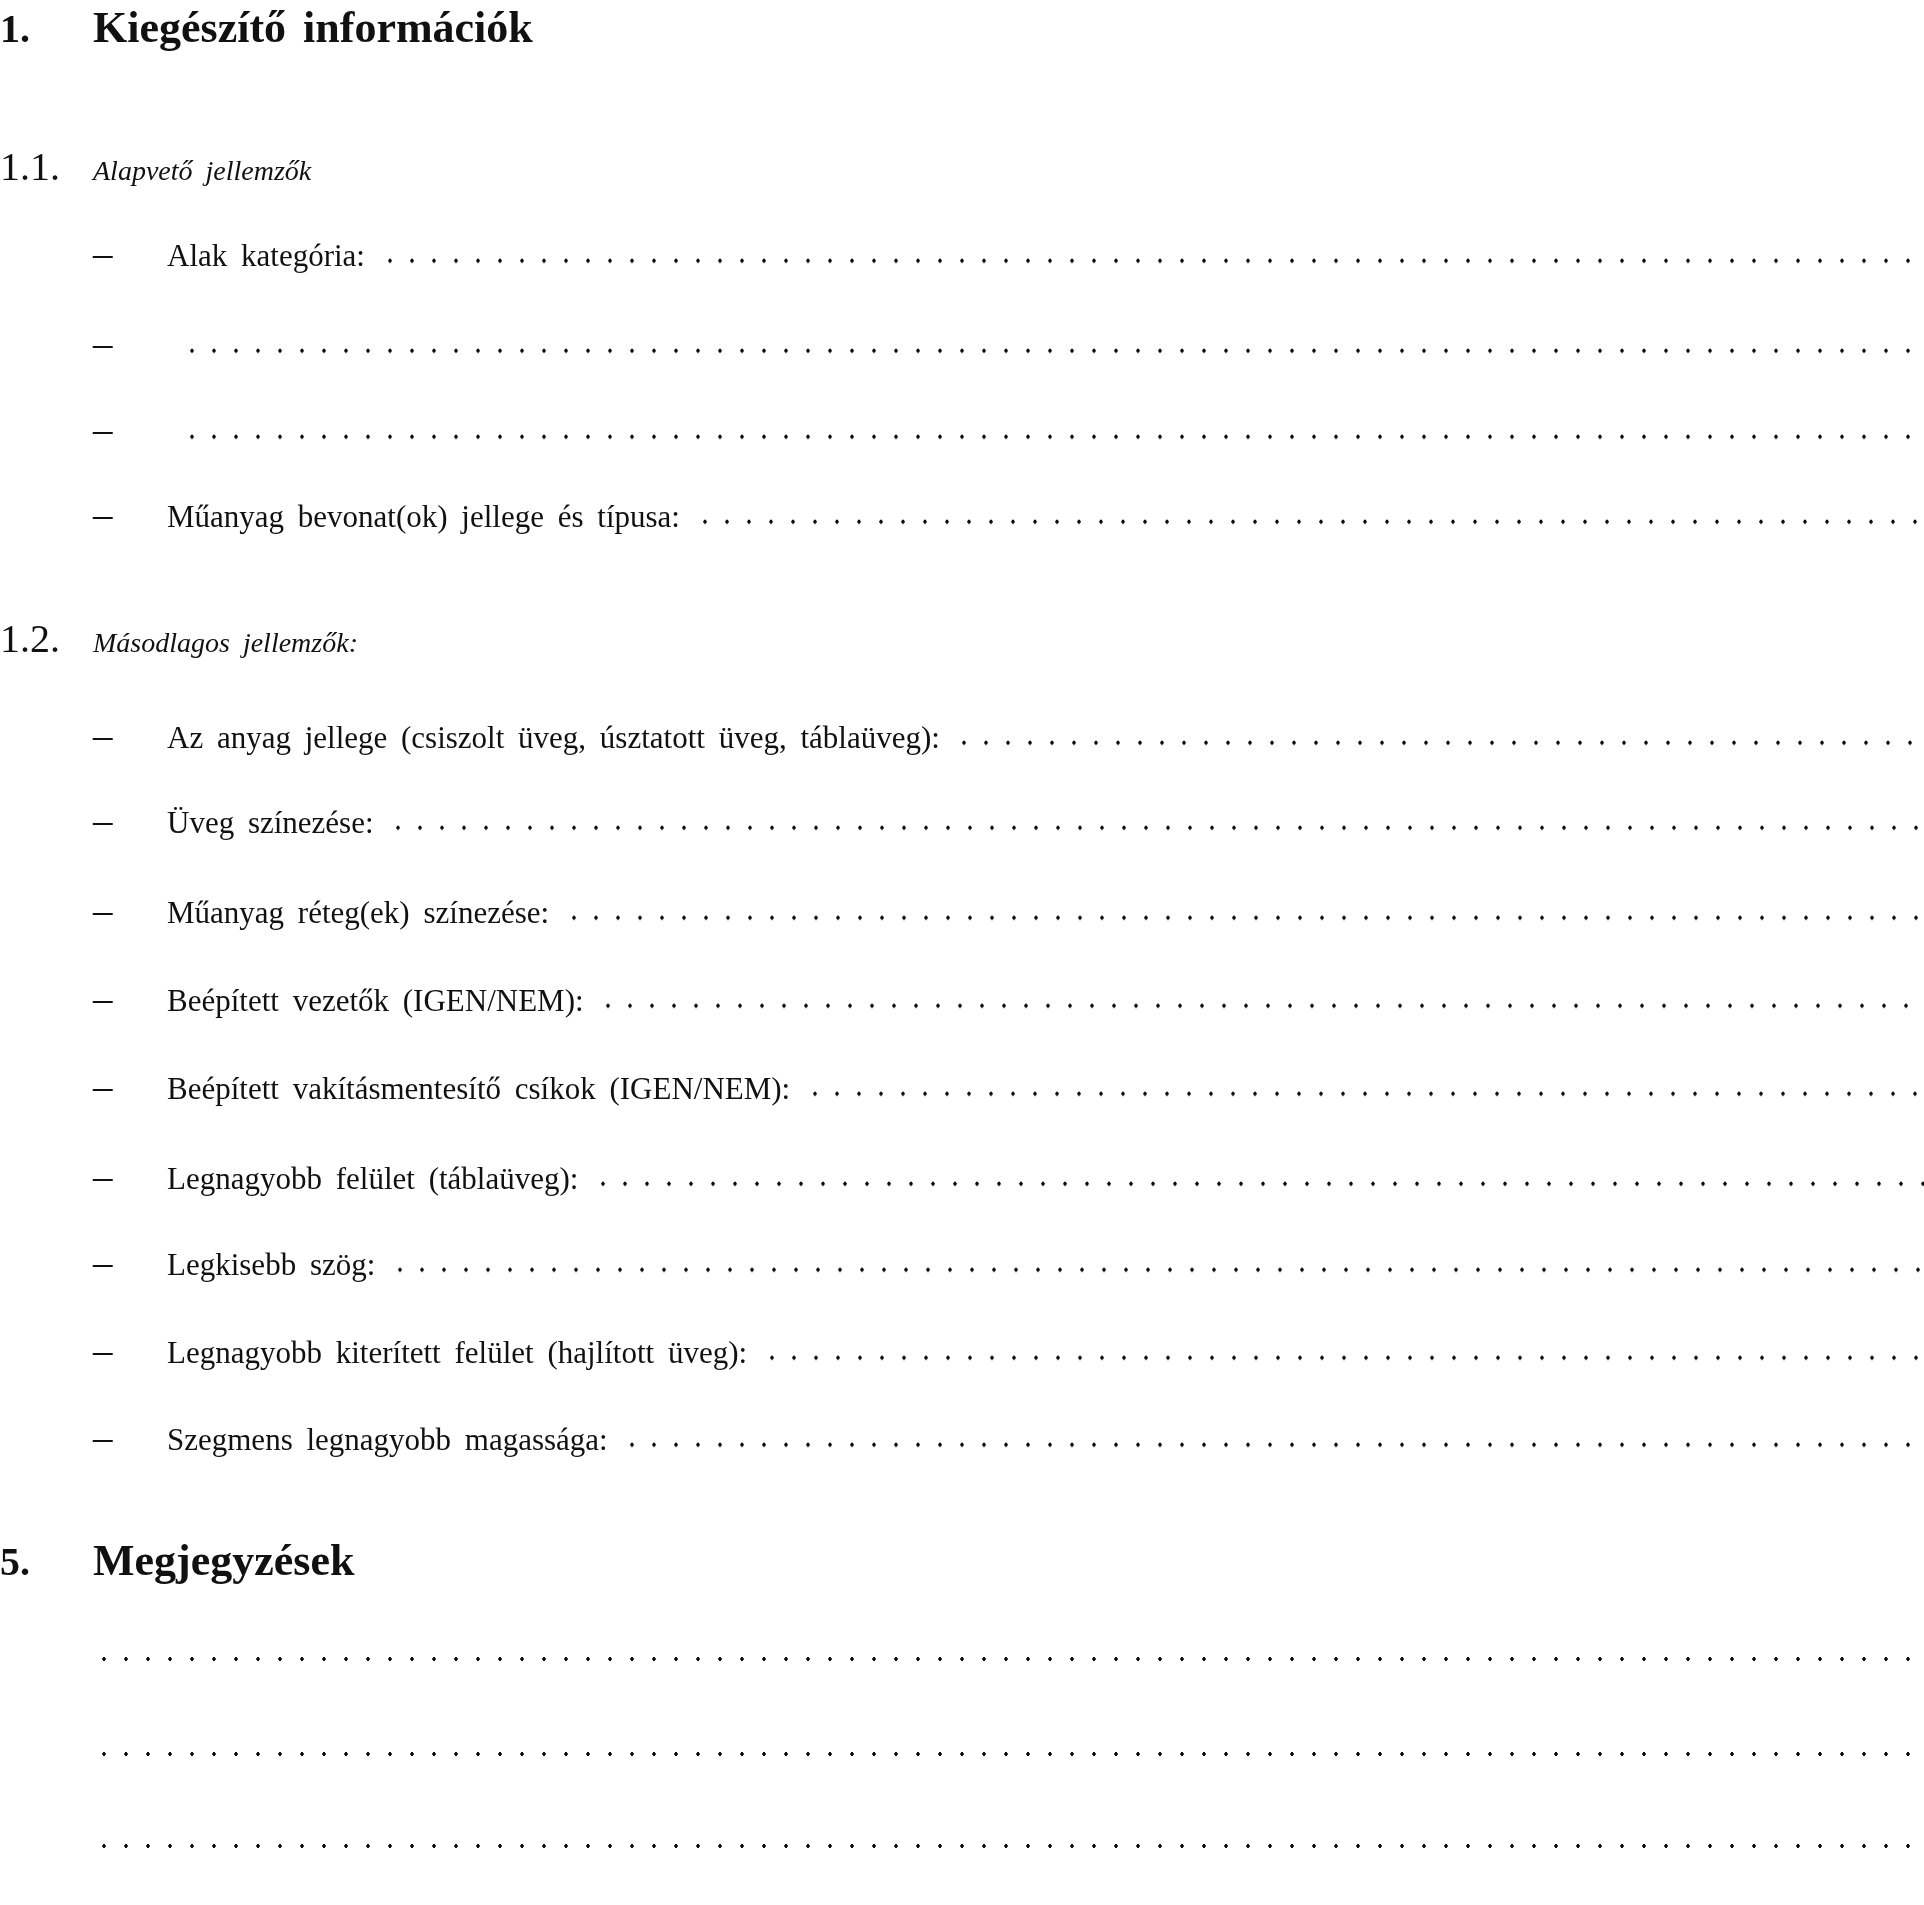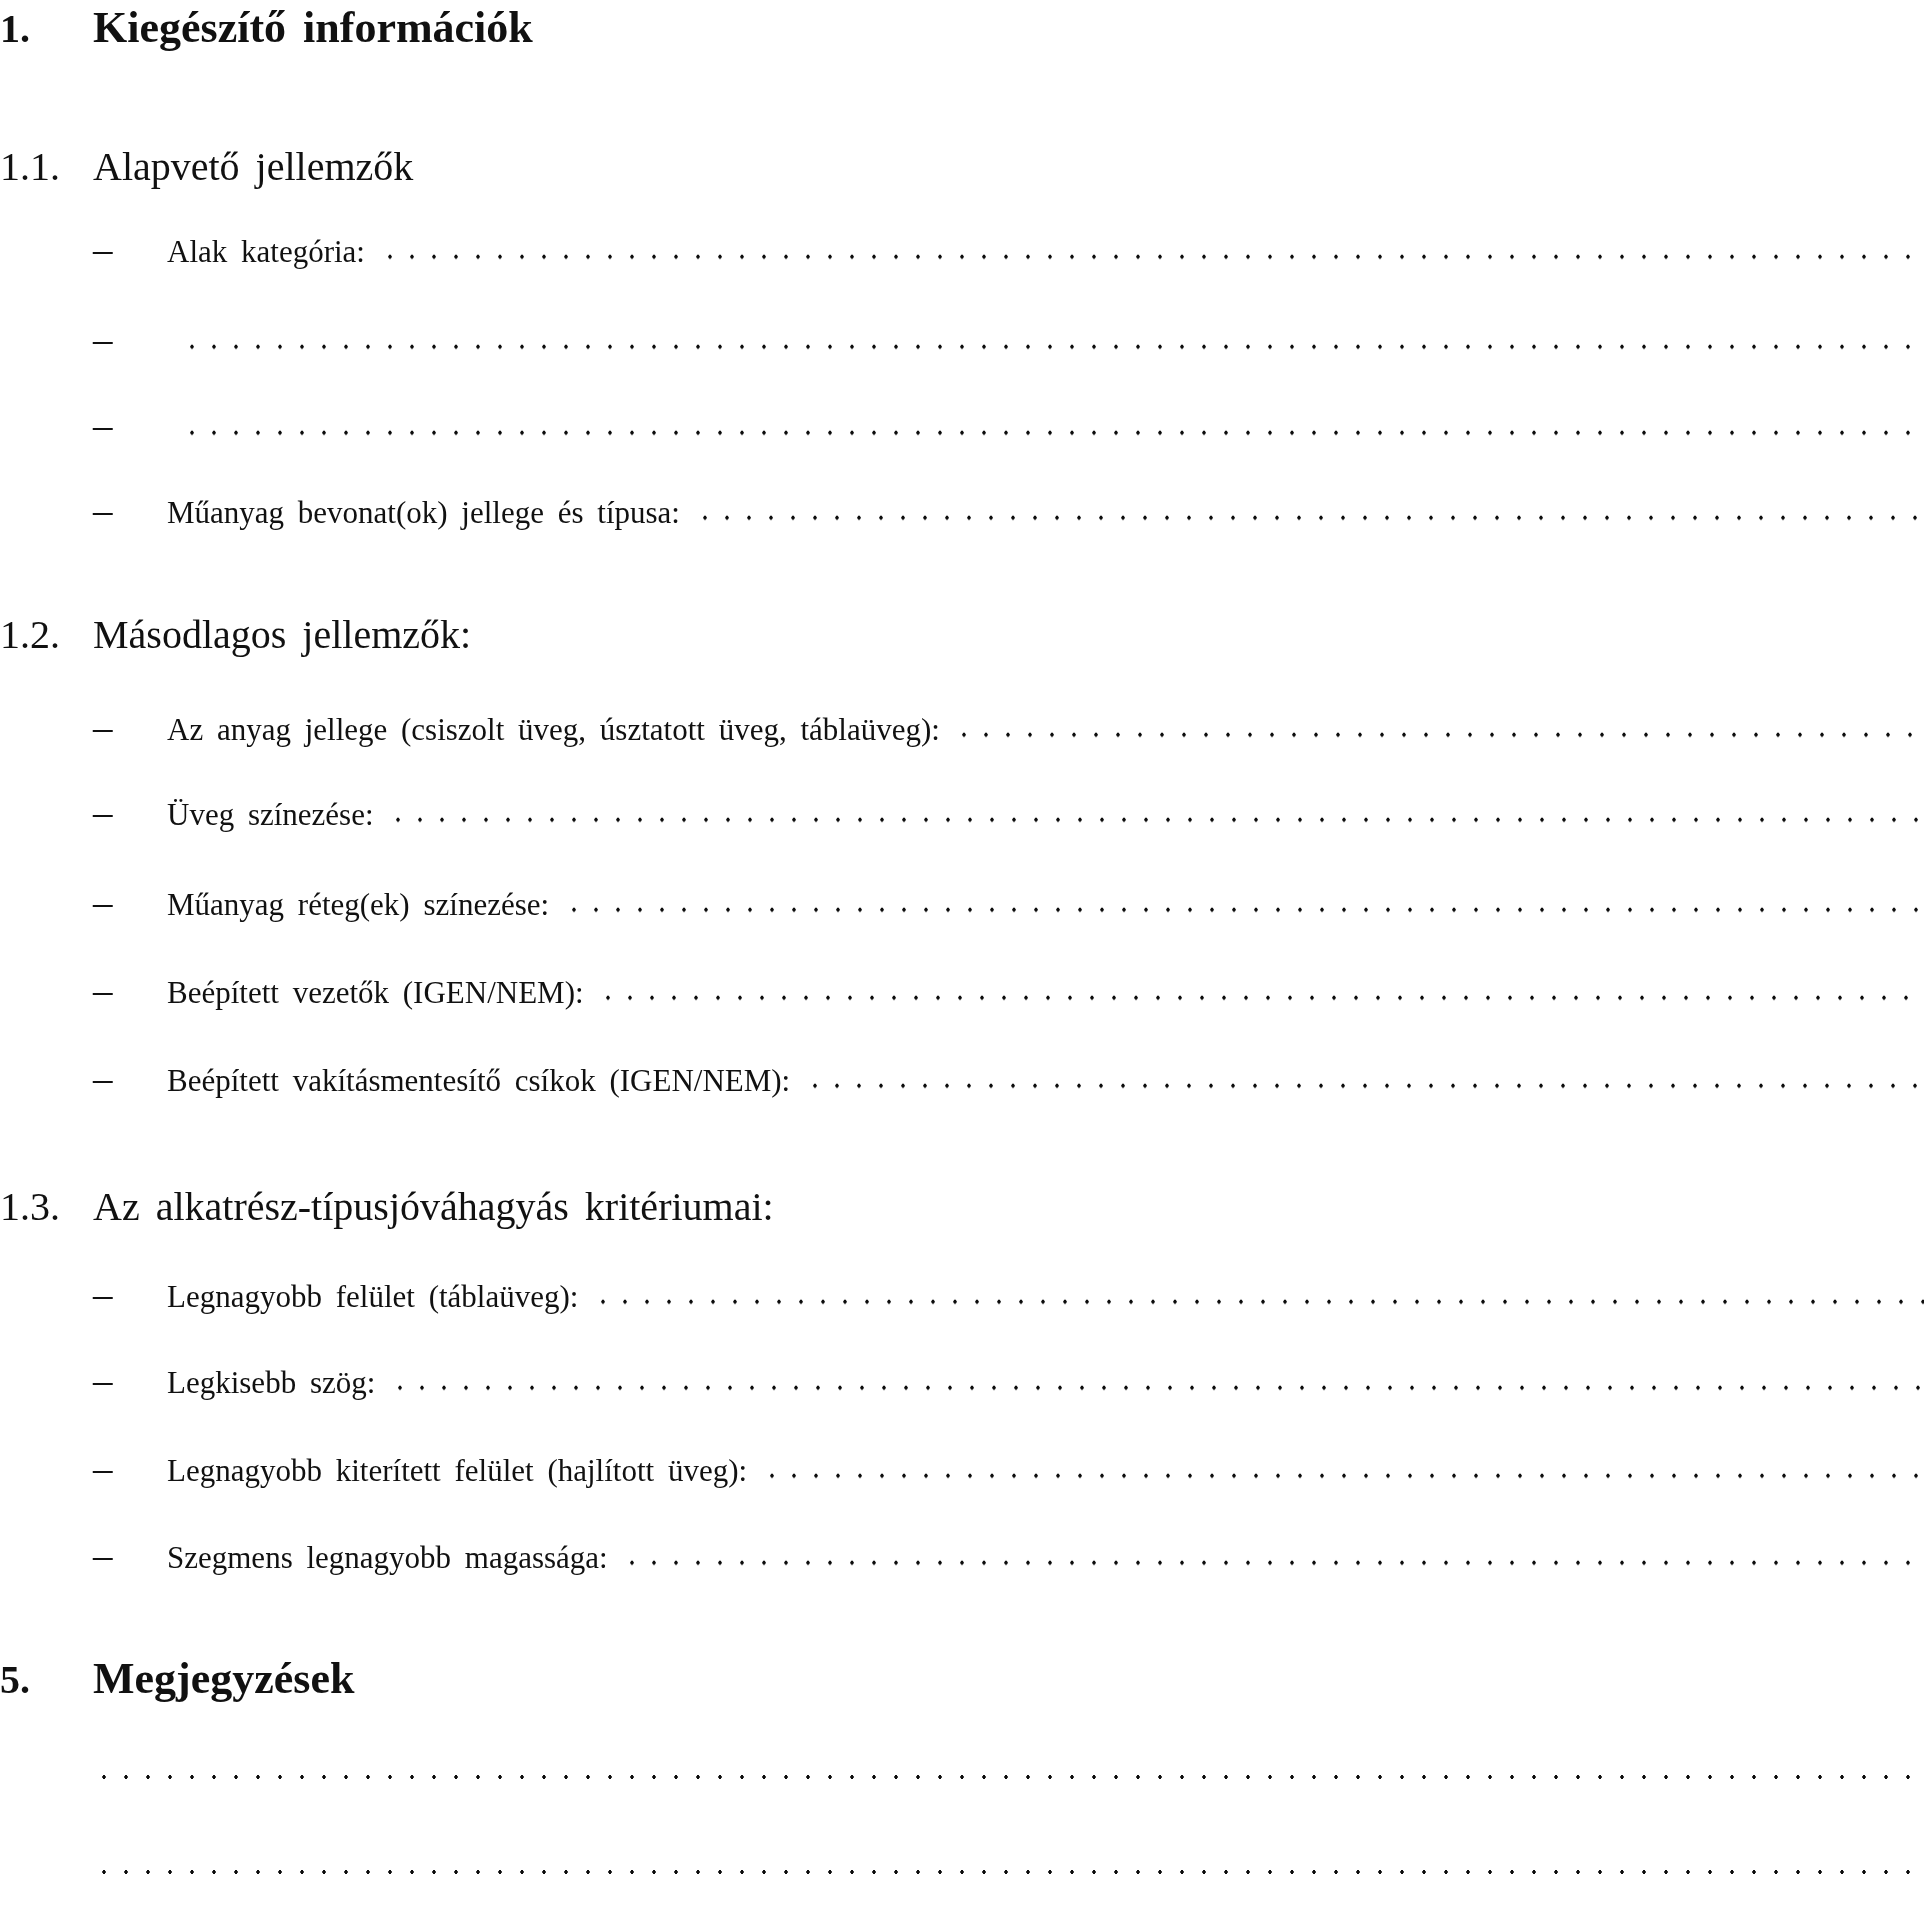--- a/index.html
+++ b/index.html
@@ -23,21 +23,22 @@
     flex: 0 0 93px;
     font-size: 40px;
   }
   .num.bold { font-weight: bold; }
   .title-bold {
     font-weight: bold;
     font-size: 44px;
     word-spacing: 6px;
   }
   .title-italic {
-    font-size: 40px;
+    font-style: italic;
+    font-size: 28px;
     word-spacing: 6px;
   }
   .spacer { flex: 0 0 93px; }
   .dash {
     flex: 0 0 74px;
     font-size: 39px;
   }
   .label {
     font-size: 31px;
     word-spacing: 6px;
@@ -134,24 +135,20 @@
     <span class="leader"></span>
   </div>
 
   <div class="row" style="margin-top:34px">
     <span class="spacer"></span>
     <span class="dash">–</span>
     <span class="label">Beépített vakításmentesítő csíkok (IGEN/NEM):</span>
     <span class="leader"></span>
   </div>
 
-  <div class="row" style="margin-top:75px">
-    <span class="num">1.3.</span>
-    <span class="title-italic">Az alkatrész-típusjóváhagyás kritériumai:</span>
-  </div>
 
   <div class="row" style="margin-top:36px">
     <span class="spacer"></span>
     <span class="dash">–</span>
     <span class="label">Legnagyobb felület (táblaüveg):</span>
     <span class="leader"></span>
   </div>
 
   <div class="row" style="margin-top:32px">
     <span class="spacer"></span>

